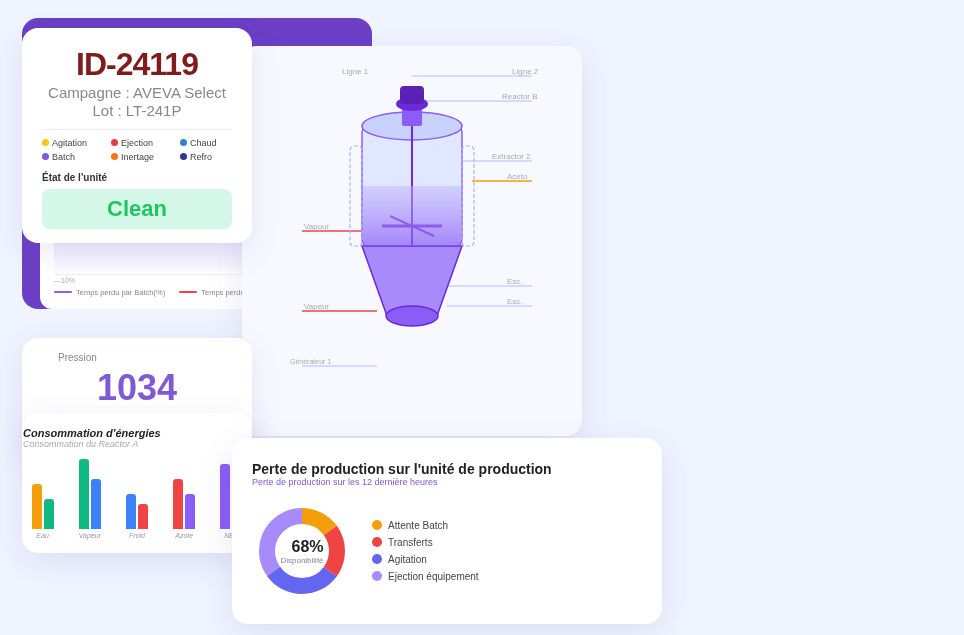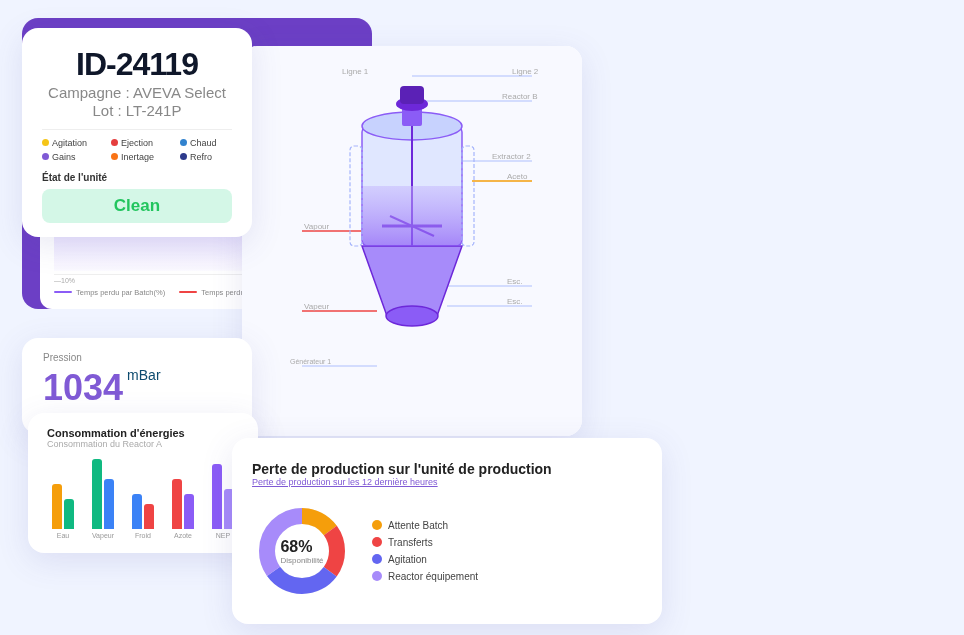--- a/index.html
+++ b/index.html
@@ -33,21 +33,21 @@
     .card-id {
       width: 230px;
       padding: 18px 20px 14px;
       top: 10px;
       left: 0;
       z-index: 3;
     }
     .card-id .id-number {
       font-size: 32px;
       font-weight: 800;
-      color: #0f172a;
+      color: #7f1d1d;
       text-align: center;
       letter-spacing: -1px;
     }
     .card-id .id-sub {
       font-size: 15px;
       color: #888;
       text-align: center;
       margin-top: 1px;
     }
     .card-id .divider {
@@ -84,66 +84,68 @@
       font-weight: 600;
       color: #333;
       margin-top: 10px;
       margin-bottom: 6px;
     }
     .clean-badge {
       background: #d4f7e7;
       border-radius: 8px;
       text-align: center;
       padding: 7px 8px;
-      font-size: 17px;
+      font-size: 22px;
       font-weight: 700;
       color: #22c55e;
     }
 
     
     .card-pression {
       width: 230px;
-      padding: 14px 21px;
+      padding: 14px 36px;
       top: 320px;
       left: 0;
       z-index: 3;
     }
     .card-pression .label {
       font-size: 10px;
       color: #888;
       margin-bottom: 4px;
     }
     .card-pression .value {
       font-size: 36px;
       font-weight: 800;
       color: #805ad5;
       display: flex;
-      align-items: flex-start;
+      align-items: center;
       gap: 4px;
+      flex-direction: column;
     }
     .card-pression .unit {
       font-size: 14px;
       font-weight: 400;
       color: #0c4a6e;
     }
     .pression-bar {
       height: 3px;
       background: linear-gradient(to right, #f093fb, #f5576c);
       border-radius: 2px;
       margin-top: 8px;
       width: 80%;
     }
 
     
     .card-energy {
       width: 230px;
-      padding: 14px 19px;
+      padding: 14px 1px;
       top: 395px;
-      left: 6px;
+      left: 0;
       z-index: 3;
+      font-style: italic;
     }
     .card-energy .title {
       font-size: 11px;
       font-weight: 700;
       color: #222;
     }
     .card-energy .subtitle {
       font-size: 9px;
       color: #aaa;
       margin-bottom: 10px;
@@ -199,39 +201,38 @@
     }
     .card-production .title {
       font-size: 14px;
       font-weight: 700;
       color: #222;
     }
     .card-production .subtitle {
       font-size: 9px;
       color: #805ad5;
       margin-bottom: 14px;
-      text-decoration: underline;
     }
     .production-content {
       display: flex;
       align-items: center;
       gap: 20px;
     }
     .donut-container {
       position: relative;
       width: 100px;
       height: 100px;
       flex-shrink: 0;
     }
     .donut-label {
       position: absolute;
       top: 50%;
       left: 50%;
       transform: translate(-50%, -50%);
-      text-align: left;
+      text-align: right;
     }
     .donut-label .pct {
       font-size: 16px;
       font-weight: 800;
       color: #222;
     }
     .donut-label .dispo {
       font-size: 8px;
       color: #888;
     }
@@ -358,21 +359,21 @@
       <div class="tag-item">
         <span class="tag-dot red"></span>
         <span>Ejection</span>
       </div>
       <div class="tag-item">
         <span class="tag-dot blue"></span>
         <span>Chaud</span>
       </div>
       <div class="tag-item">
         <span class="tag-dot purple"></span>
-        <span>Gains</span>
+        <span>Batch</span>
       </div>
       <div class="tag-item">
         <span class="tag-dot" style="background:#f97316"></span>
         <span>Inertage</span>
       </div>
       <div class="tag-item">
         <span class="tag-dot navy"></span>
         <span>Refro</span>
       </div>
     </div>
@@ -593,19 +594,19 @@
         <div class="legend-item">
           <div class="legend-dot" style="background:#ef4444"></div>
           <span>Transferts</span>
         </div>
         <div class="legend-item">
           <div class="legend-dot" style="background:#6366f1"></div>
           <span>Agitation</span>
         </div>
         <div class="legend-item">
           <div class="legend-dot" style="background:#a78bfa"></div>
-          <span>Reactor équipement</span>
+          <span>Ejection équipement</span>
         </div>
       </div>
     </div>
   </div>
 
 </div>
 
 </body></html>

